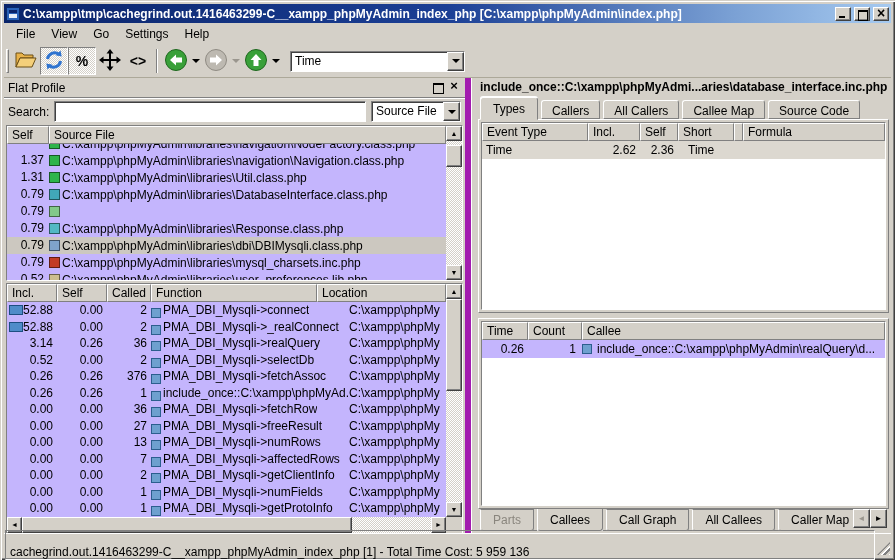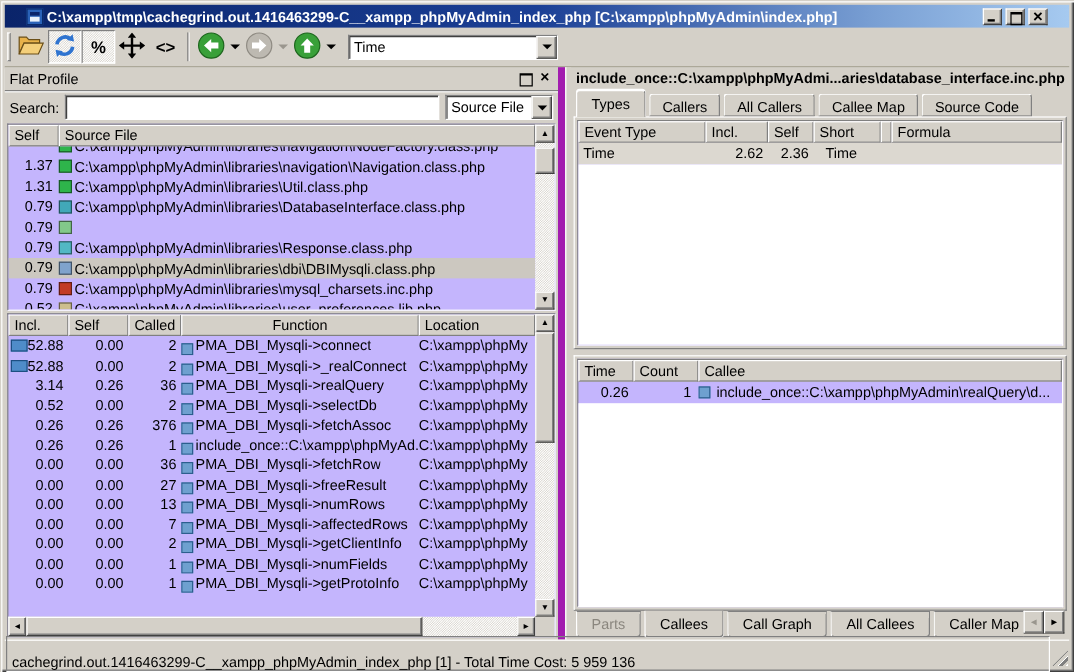--- a/index.html
+++ b/index.html
@@ -6,21 +6,21 @@
   html,body { width:895px; height:560px; overflow:hidden; }
   body { font-family:"Liberation Sans", sans-serif; font-size:12px; color:#000; background:#d4d0c8; }
 
   .window { width:895px; height:560px; background:#d4d0c8; padding:4px;
     box-shadow: inset 1px 1px 0 #d4d0c8, inset 2px 2px 0 #fff, inset -1px -1px 0 #404040, inset -2px -2px 0 #808080;
     display:flex; flex-direction:column; position:relative; }
 
   
   .titlebar { height:19px; flex:0 0 19px; background:linear-gradient(90deg,#0a246a 0%,#1b3f95 45%,#5collapse 0,#7aa0d4 80%,#a6caf0 100%);
     background:linear-gradient(90deg,#0a246a 0%,#1b3f95 50%,#7aa0d4 82%,#a6caf0 100%);
-    display:flex; align-items:center; padding:0 18px; gap:3px; }
+    display:flex; align-items:center; padding:0 2px; gap:3px; }
   .app-icon { width:14px; height:14px; background:#2a62b8; border:1px solid #0a2a6a; position:relative; flex:0 0 14px; }
   .app-icon::before { content:""; position:absolute; left:2px; top:2px; right:2px; height:3px; background:#0a246a; }
   .app-icon::after { content:""; position:absolute; left:2px; top:6px; right:2px; bottom:2px; background:#e8f0fa; }
   .title-text { color:#fff; font-weight:bold; font-size:12px; white-space:nowrap; overflow:hidden; flex:1; }
   .tb-btn { width:16px; height:14px; background:#d4d0c8; border:1px solid; border-color:#fff #404040 #404040 #fff;
     box-shadow: inset -1px -1px 0 #808080; position:relative; flex:0 0 16px; }
   .glyph-min::before { content:""; position:absolute; left:3px; bottom:2px; width:6px; height:2px; background:#000; }
   .glyph-max::before { content:""; position:absolute; left:3px; top:2px; width:8px; height:8px; border:1px solid #000; border-top-width:2px; }
   .glyph-close::before { content:"\00d7"; position:absolute; left:0; right:0; top:-3px; text-align:center; font-size:14px; font-weight:bold; }
 
@@ -110,21 +110,21 @@
 
   
   .t2 { margin:2px; flex:1 1 auto; flex-direction:column; }
   .t2-top { flex:1; display:flex; min-height:0; }
   .fn-row { display:flex; height:16.5px; line-height:16px; white-space:nowrap; align-items:center; }
   .c-incl { width:50px; flex:0 0 50px; text-align:right; padding-right:4px; display:flex; align-items:center; justify-content:flex-end; }
   .c-self { width:50px; flex:0 0 50px; text-align:right; padding-right:4px; }
   .c-called { width:44px; flex:0 0 44px; text-align:right; padding-right:4px; }
   .c-func { width:198px; flex:0 0 198px; overflow:hidden; display:flex; align-items:flex-end; }
   .c-loc { flex:1 1 auto; overflow:hidden; }
-  .h-incl { width:50px; } .h-self { width:50px; } .h-called { width:44px; } .h-func { width:198px;text-align:center; } .h-loc { flex:1 1 auto; }
+  .h-incl { width:50px; } .h-self { width:50px; } .h-called { width:44px; } .h-func { width:166px; } .h-loc { flex:1 1 auto; }
   .bar-ic { width:14px; height:10px; background:#4f8cc9; border:1px solid #1d4f82; margin-right:auto; margin-left:2px; }
   .fsq { width:10px; height:10px; flex:0 0 10px; background:#6ea0cf; border:1px solid #2c5e8e; margin-right:2px; }
 
   
   .rp-head { height:19px; flex:0 0 19px; font-weight:bold; white-space:nowrap; overflow:hidden; padding:2px 2px 0; }
   .tabrow { height:22px; flex:0 0 22px; display:flex; align-items:flex-end; padding:0 2px; position:relative; z-index:2; }
   .tab { background:#d4d0c8; border:1px solid; border-color:#fff #808080 #d4d0c8 #fff; border-radius:3px 3px 0 0;
     padding:3px 10px 2px; margin-right:3px; white-space:nowrap; }
   .tab.active { padding:4px 12px 3px; margin-bottom:-1px; box-shadow:0 -1px 0 #fff; }
   .tab:not(.active) { height:19px; margin-top:3px; border-bottom-color:#808080; }
@@ -175,20 +175,27 @@
 <div class="window">
 
   <div class="titlebar">
     <span class="app-icon"></span>
     <span class="title-text">C:\xampp\tmp\cachegrind.out.1416463299-C__xampp_phpMyAdmin_index_php [C:\xampp\phpMyAdmin\index.php]</span>
     <span class="tb-btn glyph-min"></span>
     <span class="tb-btn glyph-max"></span>
     <span class="tb-btn glyph-close"></span>
   </div>
 
+  <div class="menubar">
+      <span class="menu-item">File</span>
+      <span class="menu-item">View</span>
+      <span class="menu-item">Go</span>
+      <span class="menu-item">Settings</span>
+      <span class="menu-item">Help</span>
+    </div>
 
   <div class="toolbar">
     <span class="tb-handle"></span>
     <span class="tool">
       <span>
         <svg width="22" height="19" viewBox="0 0 22 19">
           <path d="M1 17 V3 h6 l2 2 h9 v3 H5 L1 17 z" fill="#e8b24a" stroke="#6b4f17" stroke-width="1"></path>
           <path d="M1 17 L5 8 h16 l-4 9 z" fill="#f4cf7a" stroke="#6b4f17" stroke-width="1"></path>
         </svg>
       </span>

